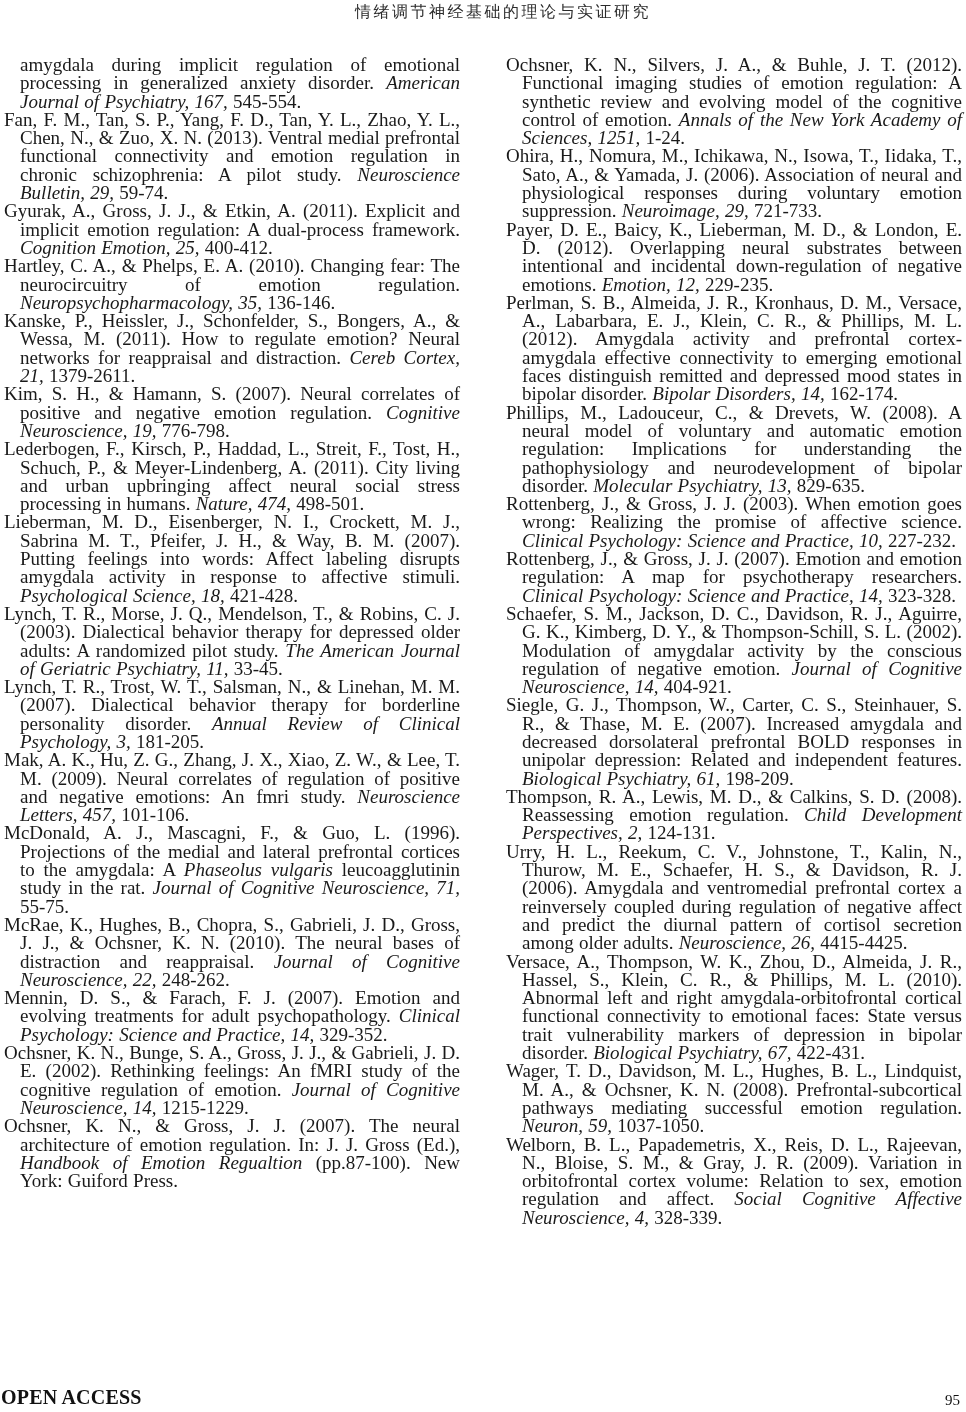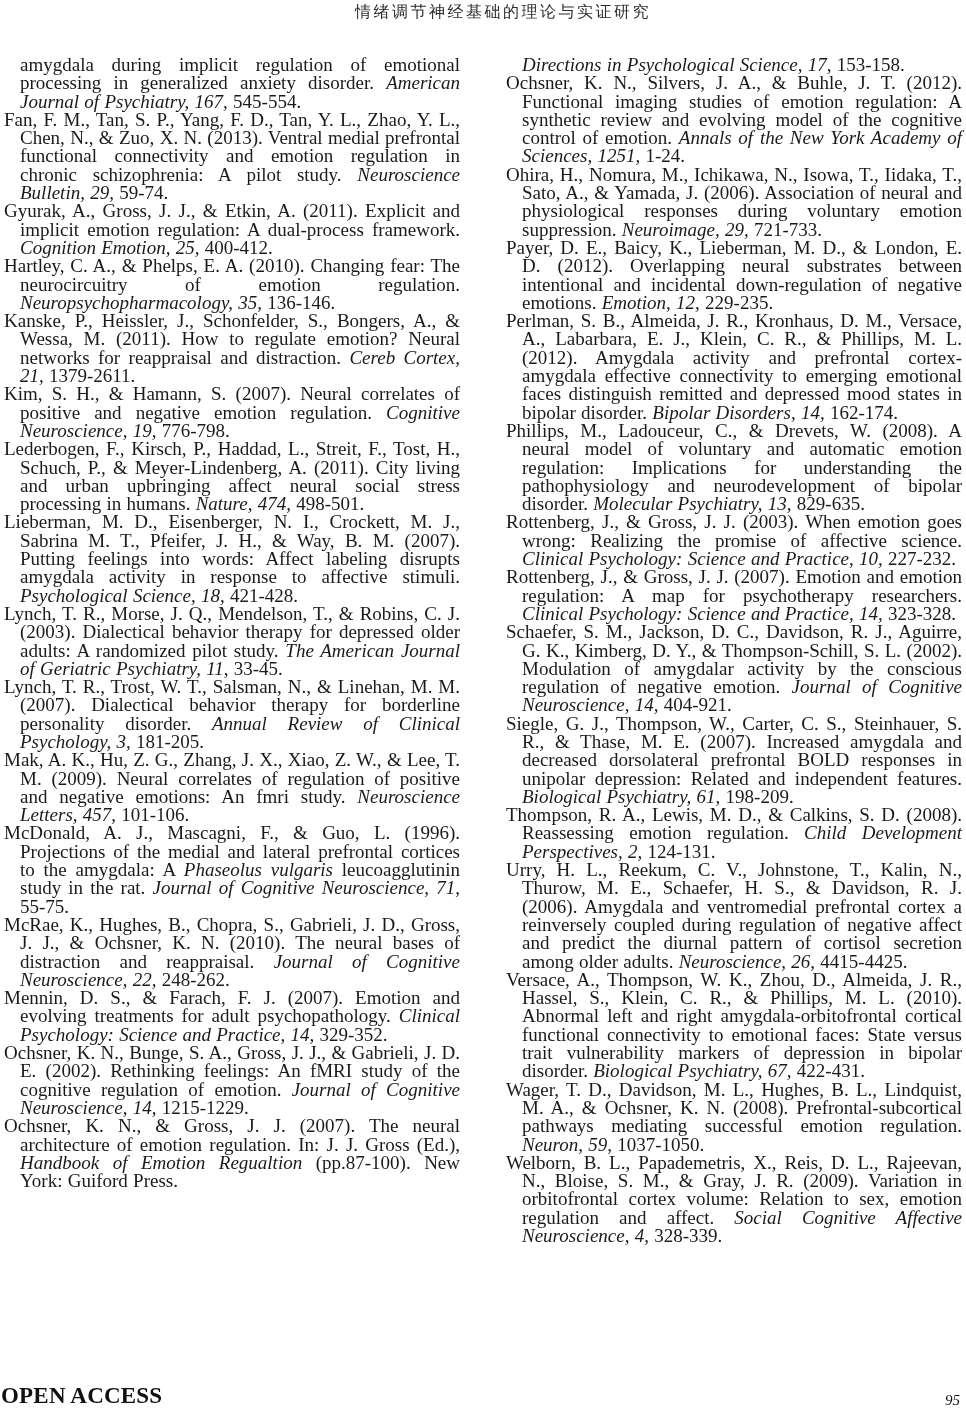--- a/index.html
+++ b/index.html
@@ -53,31 +53,30 @@
     left: 0;
     right: 0;
     bottom: 0;
     height: 22px;
   }
   .open-access {
     position: absolute;
     left: 1px;
     bottom: 3px;
     font-weight: bold;
-    font-size: 23px;
+    font-size: 20px;
     letter-spacing: 0.2px;
     color: #111;
   }
   .page-number {
     position: absolute;
     right: 6px;
     bottom: 3px;
     font-size: 15px;
     color: #111;
-    font-style: italic;
   }
 </style>
 </head>
 <body>
 
 <div class="page-title">情绪调节神经基础的理论与实证研究</div>
 
 <div class="columns">
   <div class="col">
       <p class="ref continuation"><span>amygdala during implicit regulation of emotional processing in generalized anxiety disorder. </span><span class="it">American Journal of Psychiatry, 167, </span><span>545-554.</span></p>
@@ -91,21 +90,20 @@
       <p class="ref"><span>Lynch, T. R., Morse, J. Q., Mendelson, T., &amp; Robins, C. J. (2003). Dialectical behavior therapy for depressed older adults: A randomized pilot study. </span><span class="it">The American Journal of Geriatric Psychiatry, 11, </span><span>33-45.</span></p>
       <p class="ref"><span>Lynch, T. R., Trost, W. T., Salsman, N., &amp; Linehan, M. M. (2007). Dialectical behavior therapy for borderline personality disorder. </span><span class="it">Annual Review of Clinical Psychology, 3, </span><span>181-205.</span></p>
       <p class="ref"><span>Mak, A. K., Hu, Z. G., Zhang, J. X., Xiao, Z. W., &amp; Lee, T. M. (2009). Neural correlates of regulation of positive and negative emotions: An fmri study. </span><span class="it">Neuroscience Letters, 457, </span><span>101-106.</span></p>
       <p class="ref"><span>McDonald, A. J., Mascagni, F., &amp; Guo, L. (1996). Projections of the medial and lateral prefrontal cortices to the amygdala: A </span><span class="it">Phaseolus vulgaris </span><span>leucoagglutinin study in the rat. </span><span class="it">Journal of Cognitive Neuroscience, 71, </span><span>55-75.</span></p>
       <p class="ref"><span>McRae, K., Hughes, B., Chopra, S., Gabrieli, J. D., Gross, J. J., &amp; Ochsner, K. N. (2010). The neural bases of distraction and reappraisal. </span><span class="it">Journal of Cognitive Neuroscience, 22, </span><span>248-262.</span></p>
       <p class="ref"><span>Mennin, D. S., &amp; Farach, F. J. (2007). Emotion and evolving treatments for adult psychopathology. </span><span class="it">Clinical Psychology: Science and Practice, 14, </span><span>329-352.</span></p>
       <p class="ref"><span>Ochsner, K. N., Bunge, S. A., Gross, J. J., &amp; Gabrieli, J. D. E. (2002). Rethinking feelings: An fMRI study of the cognitive regulation of emotion. </span><span class="it">Journal of Cognitive Neuroscience, 14, </span><span>1215-1229.</span></p>
       <p class="ref"><span>Ochsner, K. N., &amp; Gross, J. J. (2007). The neural architecture of emotion regulation. In: J. J. Gross (Ed.), </span><span class="it">Handbook of Emotion Regualtion </span><span>(pp.87-100). New York: Guiford Press.</span></p>
     </div>
   <div class="col">
-      <p class="ref continuation"><span class="it">Directions in Psychological Science, 17, </span><span>153-158.</span></p>
       <p class="ref"><span>Ochsner, K. N., Silvers, J. A., &amp; Buhle, J. T. (2012). Functional imaging studies of emotion regulation: A synthetic review and evolving model of the cognitive control of emotion. </span><span class="it">Annals of the New York Academy of Sciences, 1251, </span><span>1-24.</span></p>
       <p class="ref"><span>Ohira, H., Nomura, M., Ichikawa, N., Isowa, T., Iidaka, T., Sato, A., &amp; Yamada, J. (2006). Association of neural and physiological responses during voluntary emotion suppression. </span><span class="it">Neuroimage, 29, </span><span>721-733.</span></p>
       <p class="ref"><span>Payer, D. E., Baicy, K., Lieberman, M. D., &amp; London, E. D. (2012). Overlapping neural substrates between intentional and incidental down-regulation of negative emotions. </span><span class="it">Emotion, 12, </span><span>229-235.</span></p>
       <p class="ref"><span>Perlman, S. B., Almeida, J. R., Kronhaus, D. M., Versace, A., Labarbara, E. J., Klein, C. R., &amp; Phillips, M. L. (2012). Amygdala activity and prefrontal cortex-amygdala effective connectivity to emerging emotional faces distinguish remitted and depressed mood states in bipolar disorder. </span><span class="it">Bipolar Disorders, 14, </span><span>162-174.</span></p>
       <p class="ref"><span>Phillips, M., Ladouceur, C., &amp; Drevets, W. (2008). A neural model of voluntary and automatic emotion regulation: Implications for understanding the pathophysiology and neurodevelopment of bipolar disorder. </span><span class="it">Molecular Psychiatry, 13, </span><span>829-635.</span></p>
       <p class="ref"><span>Rottenberg, J., &amp; Gross, J. J. (2003). When emotion goes wrong: Realizing the promise of affective science. </span><span class="it">Clinical Psychology: Science and Practice, 10, </span><span>227-232.</span></p>
       <p class="ref"><span>Rottenberg, J., &amp; Gross, J. J. (2007). Emotion and emotion regulation: A map for psychotherapy researchers. </span><span class="it">Clinical Psychology: Science and Practice, 14, </span><span>323-328.</span></p>
       <p class="ref"><span>Schaefer, S. M., Jackson, D. C., Davidson, R. J., Aguirre, G. K., Kimberg, D. Y., &amp; Thompson-Schill, S. L. (2002). Modulation of amygdalar activity by the conscious regulation of negative emotion. </span><span class="it">Journal of Cognitive Neuroscience, 14, </span><span>404-921.</span></p>
       <p class="ref"><span>Siegle, G. J., Thompson, W., Carter, C. S., Steinhauer, S. R., &amp; Thase, M. E. (2007). Increased amygdala and decreased dorsolateral prefrontal BOLD responses in unipolar depression: Related and independent features. </span><span class="it">Biological Psychiatry, 61, </span><span>198-209.</span></p>
       <p class="ref"><span>Thompson, R. A., Lewis, M. D., &amp; Calkins, S. D. (2008). Reassessing emotion regulation. </span><span class="it">Child Development Perspectives, 2, </span><span>124-131.</span></p>

